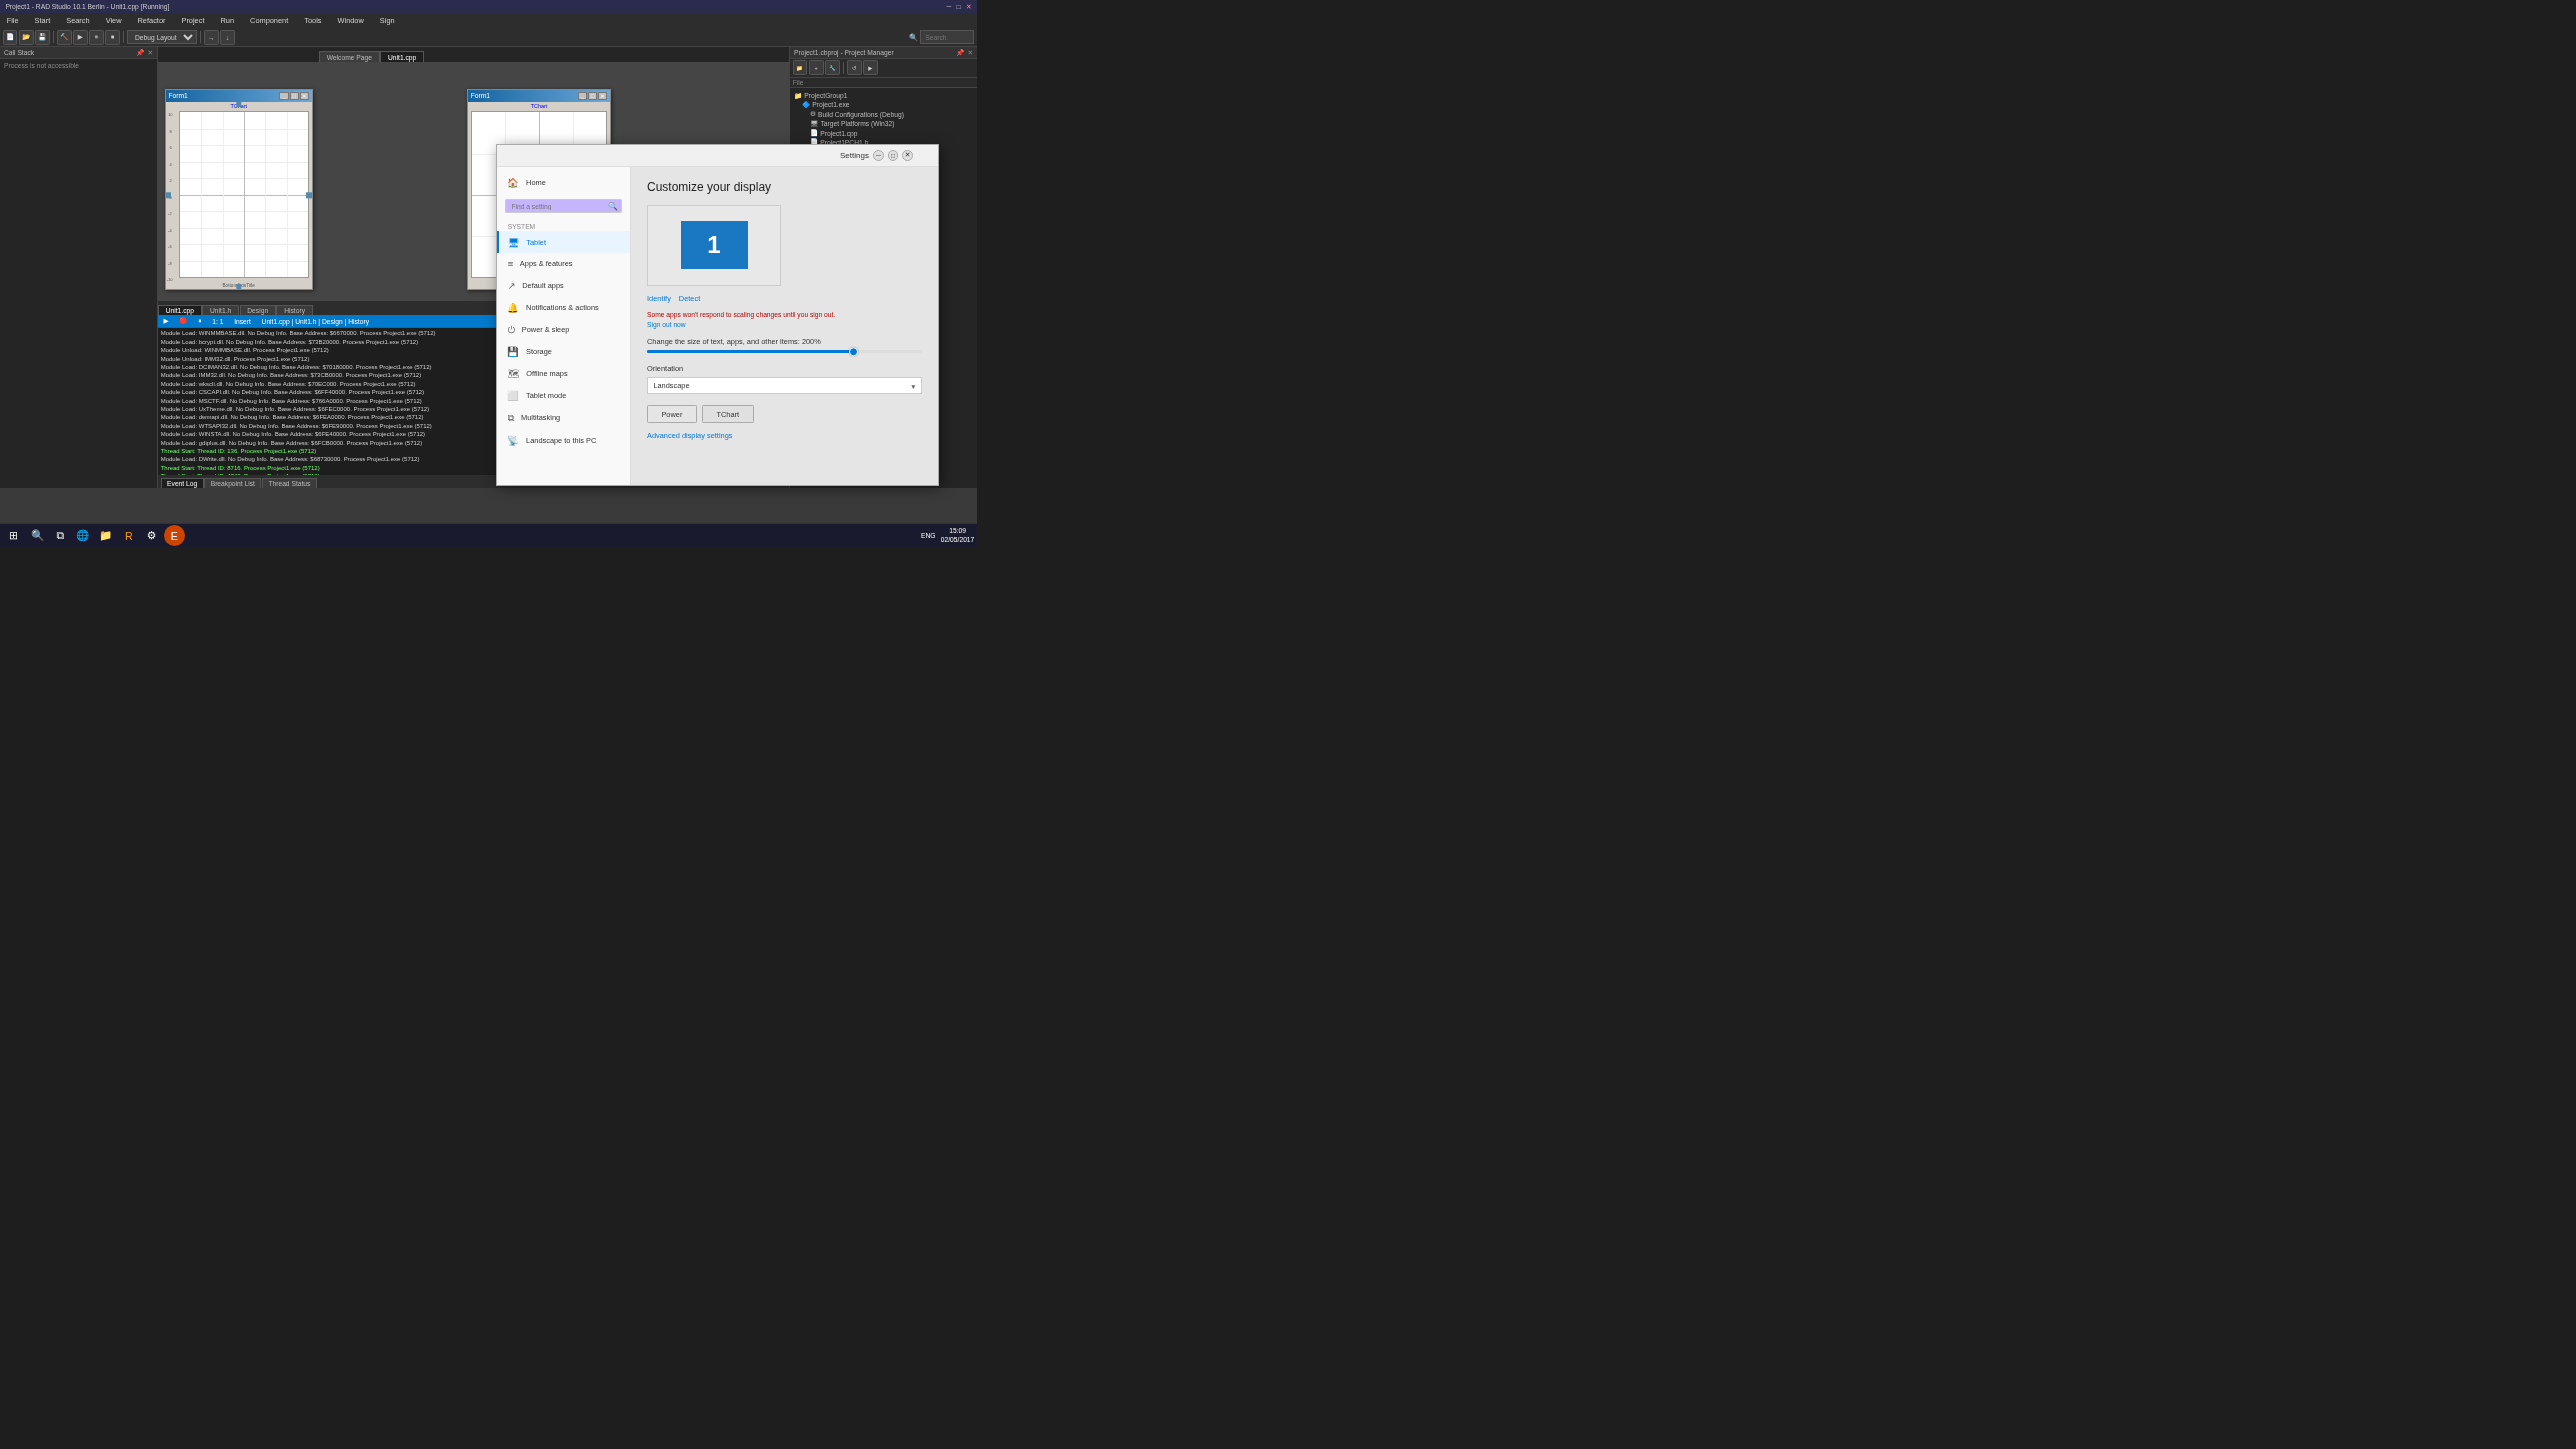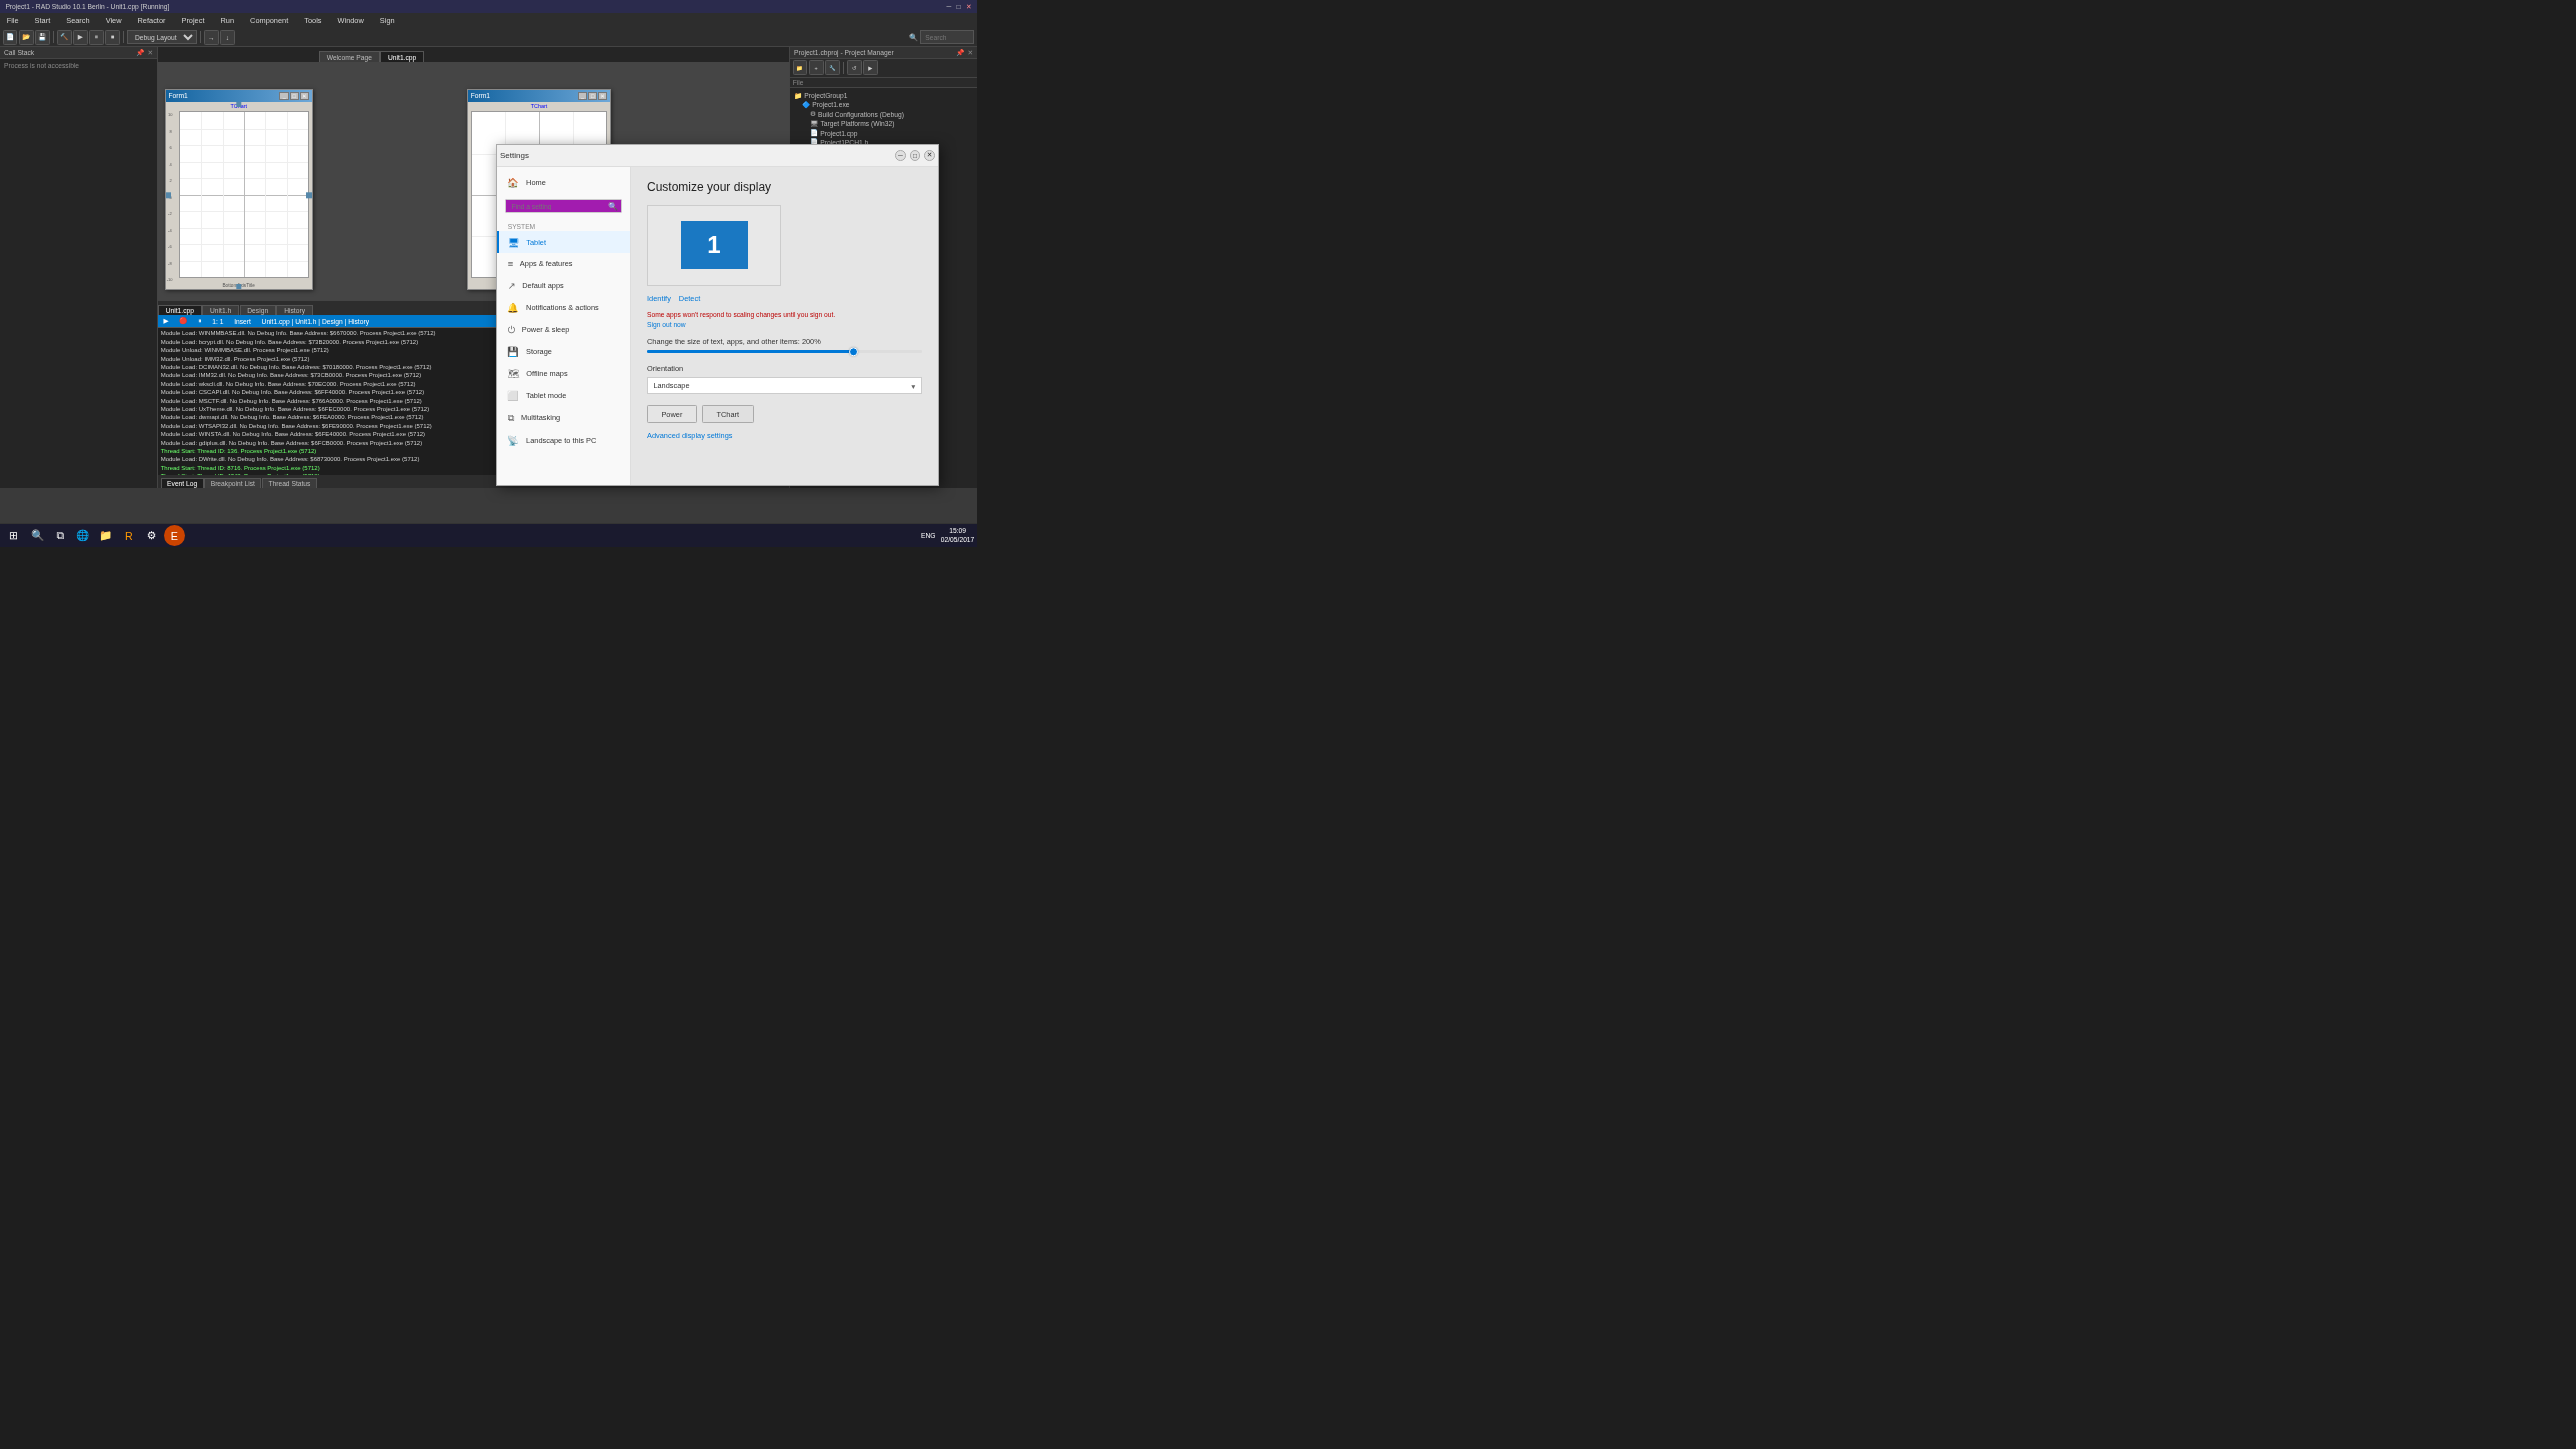--- a/index.html
+++ b/index.html
@@ -270,22 +270,22 @@
       border: 0.7px solid #aaa;
       box-shadow: 2.7px 2.7px 13.4px rgba(0,0,0,0.5);
       z-index: 500;
       display: flex; flex-direction: column;
     }
     #settings-titlebar {
       height: 21.5px;
       background: #f0f0f0;
       border-bottom: 0.7px solid #ddd;
       display: flex; align-items: center;
-      padding: 0 3px;
-      color: #333; font-size: 8px;
+      padding: 0 25px;
+      color: #333; font-size: 8px; text-align: right;
     }
     #settings-titlebar .title { flex: 1; }
     .win-btn {
       width: 10.7px; height: 10.7px;
       border-radius: 50%;
       display: flex; align-items: center; justify-content: center;
       font-size: 6.7px; cursor: pointer; margin-left: 4px;
       border: 0.7px solid #aaa;
       background: #e0e0e0;
     }
@@ -318,21 +318,21 @@
     .settings-search {
       margin: 5.4px 8px;
       position: relative;
     }
     .settings-search input {
       width: 100%;
       padding: 2.7px 19px 2.7px 5.4px;
       border: 0.7px solid #ccc;
       border-radius: 1.3px;
       font-size: 6.7px;
-      background: #a21caf;
+      background: #c4b5fd;
       outline: none;
     }
     .settings-search-icon {
       position: absolute; right: 4px; top: 50%;
       transform: translateY(-50%);
       color: #888; font-size: 8px;
     }
 
     .system-label {
       padding: 4px 10.7px 1.3px;

